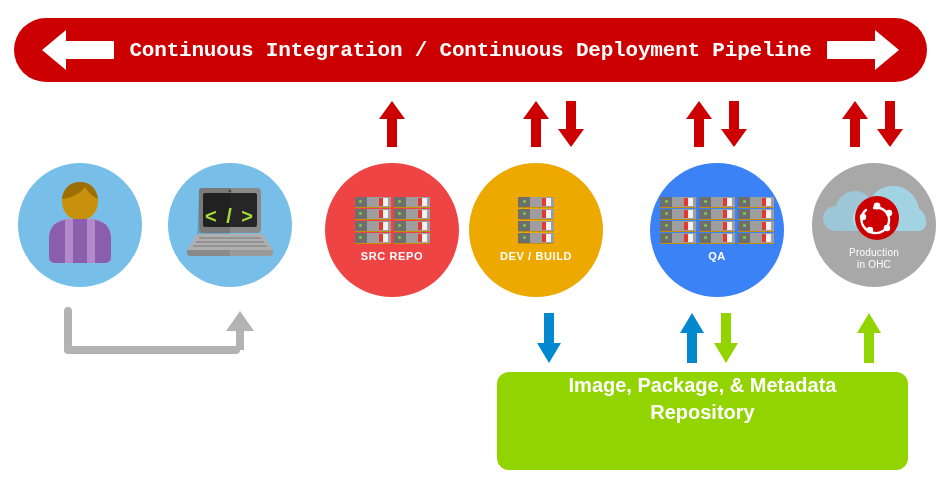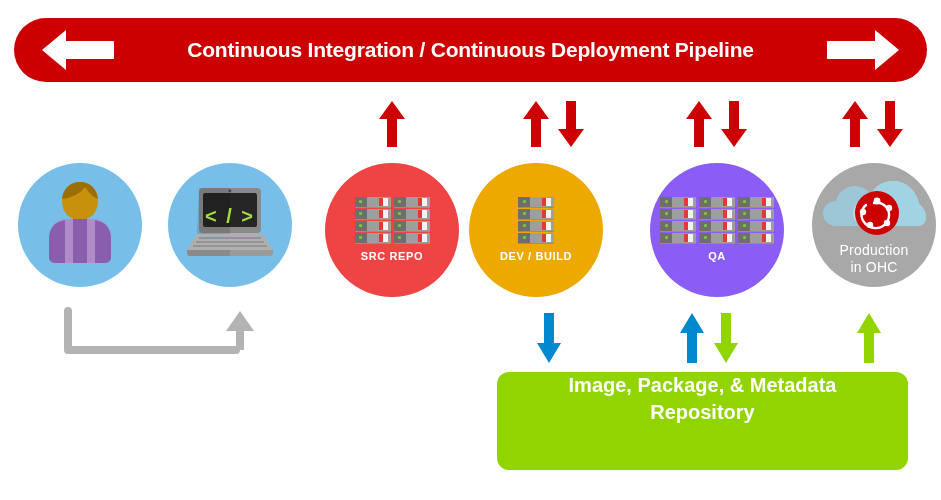--- a/index.html
+++ b/index.html
@@ -10,45 +10,45 @@
     overflow:hidden;
     position:relative;
   }
   #stage{position:absolute;left:0;top:0;width:941px;height:500px;}
 
   
   .banner{
     position:absolute;left:14px;top:18px;width:913px;height:64px;
     background:var(--red,#CC0000);
     border-radius:32px;
-    display:flex;align-items:center;justify-content:center;
+    display:flex;align-items:center;justify-content:center;font-family:Liberation Mono, monospace;
   }
   .banner-title{
     color:#ffffff;font-size:21px;font-weight:bold;
     letter-spacing:-0.2px;white-space:nowrap;
     text-align:center;
   }
   .banner-arrow{position:absolute;top:50%;transform:translateY(-50%);}
   .banner-arrow.left{left:26px;}
   .banner-arrow.right{right:26px;}
 
   
   .node{position:absolute;border-radius:50%;
         display:flex;flex-direction:column;align-items:center;justify-content:center;}
   .node-label{
     color:#ffffff;font-size:11px;font-weight:bold;letter-spacing:0.6px;
     text-align:center;line-height:1.25;margin-top:6px;
   }
-  .node-label.thin{font-weight:normal;font-size:14px;letter-spacing:0.2px;}
+  .node-label.thin{font-weight:normal;font-size:10px;letter-spacing:0.2px;}
 
   .c-person{left:18px;top:163px;width:124px;height:124px;background:#77BFE8;}
   .c-laptop{left:168px;top:163px;width:124px;height:124px;background:#77BFE8;}
   .c-src   {left:325px;top:163px;width:134px;height:134px;background:#ef4444;}
   .c-dev   {left:469px;top:163px;width:134px;height:134px;background:#EDA900;}
-  .c-qa    {left:650px;top:163px;width:134px;height:134px;background:#8b5cf6;}
+  .c-qa    {left:650px;top:163px;width:134px;height:134px;background:#3b82f6;}
   .c-prod  {left:812px;top:163px;width:124px;height:124px;background:#A8A8A8;}
 
   
   .racks{display:flex;gap:3px;align-items:flex-start;}
   .rack{display:flex;flex-direction:column;gap:1px;}
   .unit{width:36px;height:10px;background:#9E9E9E;display:flex;align-items:center;
         position:relative;border-bottom:1px solid #C98E00;}
   .unit .face{width:12px;height:10px;background:#6E6E6E;display:flex;align-items:center;justify-content:center;}
   .unit .led{width:3px;height:3px;background:#7DC242;border-radius:1px;}
   .unit .bar{position:absolute;right:3px;top:1px;width:9px;height:8px;

